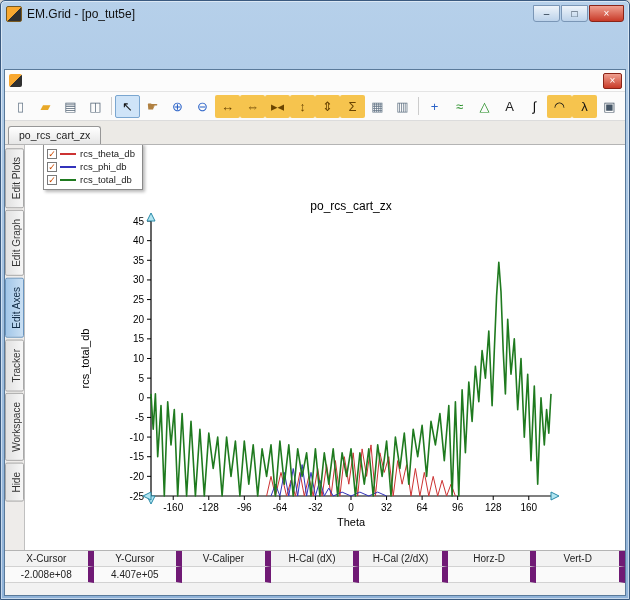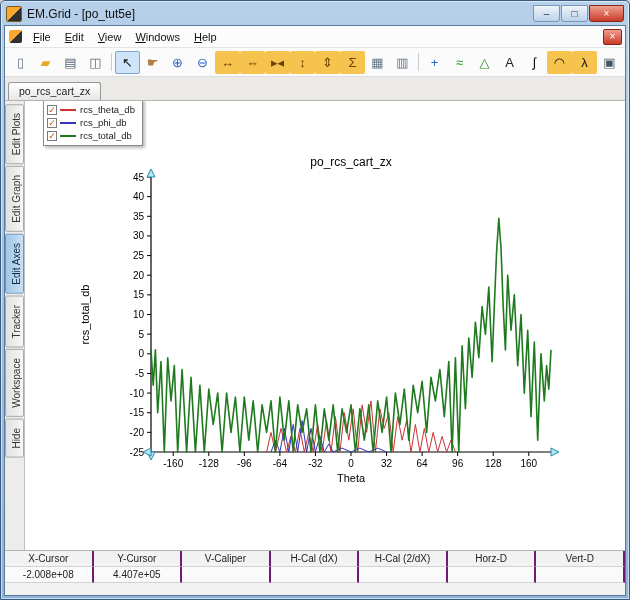--- a/index.html
+++ b/index.html
@@ -1,18 +1,18 @@
 <!DOCTYPE html>
 <html><head>
 <meta charset="utf-8">
 <style>
   html,body{margin:0;padding:0;background:#d6d6d6;font-family:"Liberation Sans",sans-serif;}
   .window{width:630px;height:600px;box-sizing:border-box;border:1px solid #3a5a80;border-radius:5px 5px 0 0;
     background:linear-gradient(#b6d0ea,#8fb2d8);padding:0 3px 3px;display:flex;flex-direction:column;
-    box-shadow:inset 0 0 0 1px rgba(255,255,255,.5);}
+    box-shadow:inset 0 0 0 1px rgba(255,255,255,.5);gap:44px;}
   .titlebar{height:23px;flex:none;display:flex;align-items:center;gap:5px;padding:1px 2px 0;}
   .app-icon{width:14px;height:14px;border-radius:2px;background:linear-gradient(135deg,#f8a830 50%,#303030 50%);border:1px solid #7a5a20;flex:none;}
   .title{font-size:12px;color:#111;}
   .winbtns{margin-left:auto;display:flex;}
   .wbtn{width:25px;height:15px;display:flex;align-items:center;justify-content:center;font-size:10px;line-height:1;
     color:#234;background:linear-gradient(#eef4fa,#bcd2ea);border:1px solid #7a96b6;border-radius:0 0 3px 3px;margin-left:1px;}
   .wbtn.close{background:linear-gradient(#f0a090,#c83a28);color:#fff;width:33px;border-color:#8a2418;}
   .app-body{flex:1;min-height:0;background:#fff;border:1px solid #5a7a9a;display:flex;flex-direction:column;}
   .menubar{height:21px;flex:none;display:flex;align-items:center;background:#fcfcfc;border-bottom:1px solid #e4e4e4;padding:0 3px;font-size:11px;color:#111;}
   .menu-appicon{width:13px;height:13px;margin:0 4px 0 1px;border-radius:2px;background:linear-gradient(135deg,#f8a830 50%,#303030 50%);flex:none;}
@@ -36,41 +36,40 @@
   .legend{position:absolute;left:18px;top:-2px;background:#fff;border:1px solid #8a8a8a;box-shadow:2px 2px 3px rgba(0,0,0,.28);
     padding:3px 7px 3px 3px;z-index:3;}
   .lrow{display:flex;align-items:center;height:13px;}
   .lcheck{width:10px;height:10px;box-sizing:border-box;border:1px solid #7a7a7a;background:#fff;font-size:9px;line-height:8px;
     color:#cc4a00;text-align:center;margin-right:3px;flex:none;}
   .lline{width:16px;height:2px;margin-right:4px;flex:none;}
   .llabel{font-size:9.5px;color:#222;white-space:nowrap;}
   #chart{position:absolute;left:34px;top:50px;}
   .statusbar{height:32px;flex:none;border-top:1px solid #b4b4b4;background:#f2f2f2;display:grid;
     grid-template-columns:repeat(7,1fr);grid-template-rows:16px 16px;font-size:10px;}
-  .scell{display:flex;align-items:center;justify-content:center;border-right:2px solid #701a75;border-bottom:1px solid #d2d2d2;color:#222;overflow:hidden;}
+  .scell{display:flex;align-items:center;justify-content:center;border-right:6px solid #701a75;border-bottom:1px solid #d2d2d2;color:#222;overflow:hidden;}
   .sval{background:#fafafa;}
   .footer{height:12px;flex:none;background:#f2f2f2;}
 </style>
 </head>
 <body>
 
 <div class="window">
   <div class="titlebar">
     <span class="app-icon"></span>
     <span class="title">EM.Grid - [po_tut5e]</span>
     <span class="winbtns">
       <span class="wbtn">–</span>
       <span class="wbtn">□</span>
       <span class="wbtn close">×</span>
     </span>
   </div>
   <div class="app-body">
     <div class="menubar">
       <span class="menu-appicon"></span>
-      <span id="menu-items"><span class="menu-item"><u>F</u>ile</span><span class="menu-item"><u>E</u>dit</span><span class="menu-item"><u>V</u>iew</span><span class="menu-item"><u>W</u>indows</span><span class="menu-item"><u>H</u>elp</span></span>
       <span class="menu-close">×</span>
     </div>
     <div class="toolbar" id="toolbar">
         <span class="tbtn">
           <span style="color: rgb(102, 119, 136);">▯</span>
         </span>
         <span class="tbtn">
           <span style="color: rgb(232, 168, 40);">▰</span>
         </span>
         <span class="tbtn">

